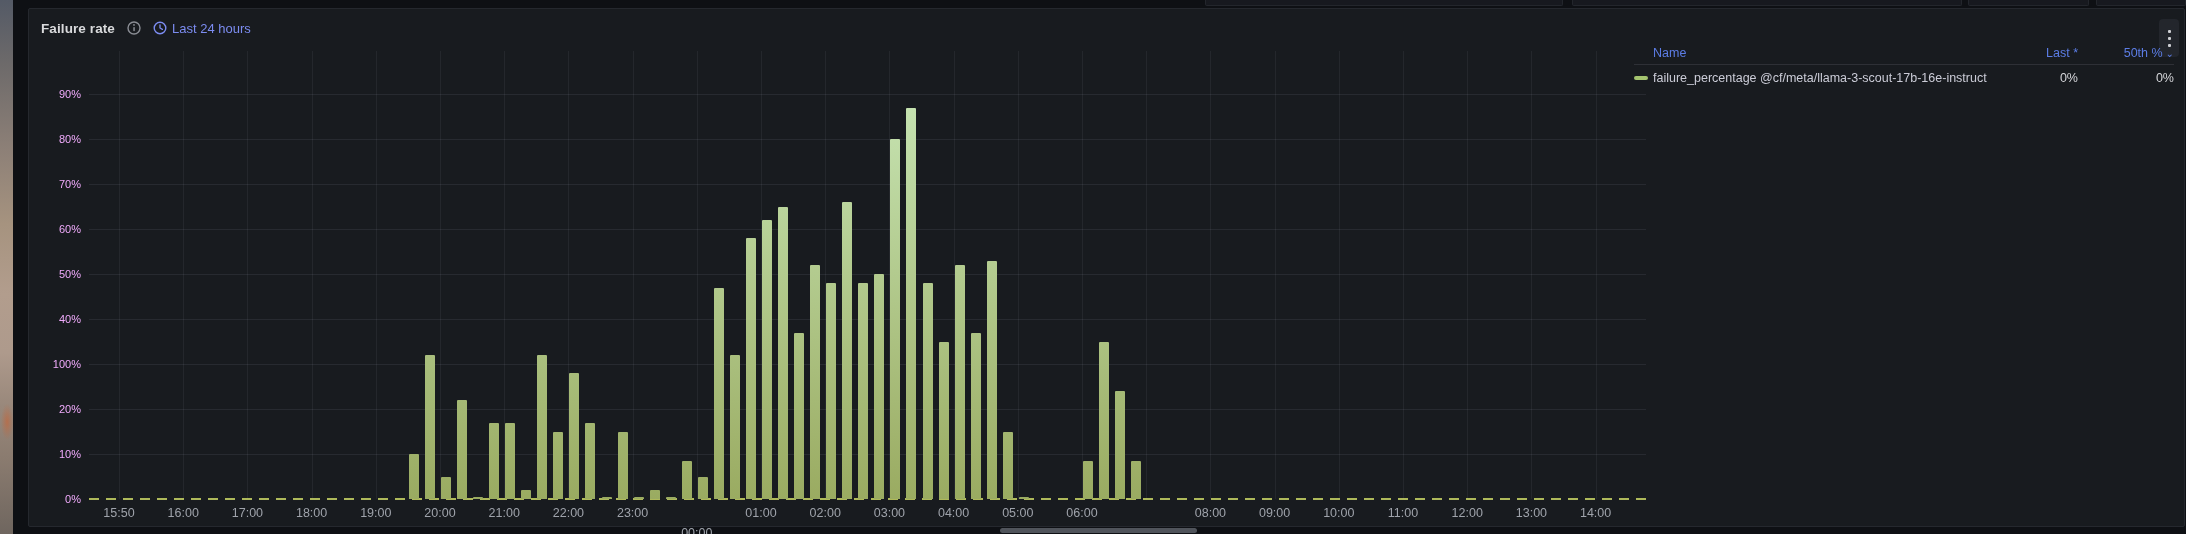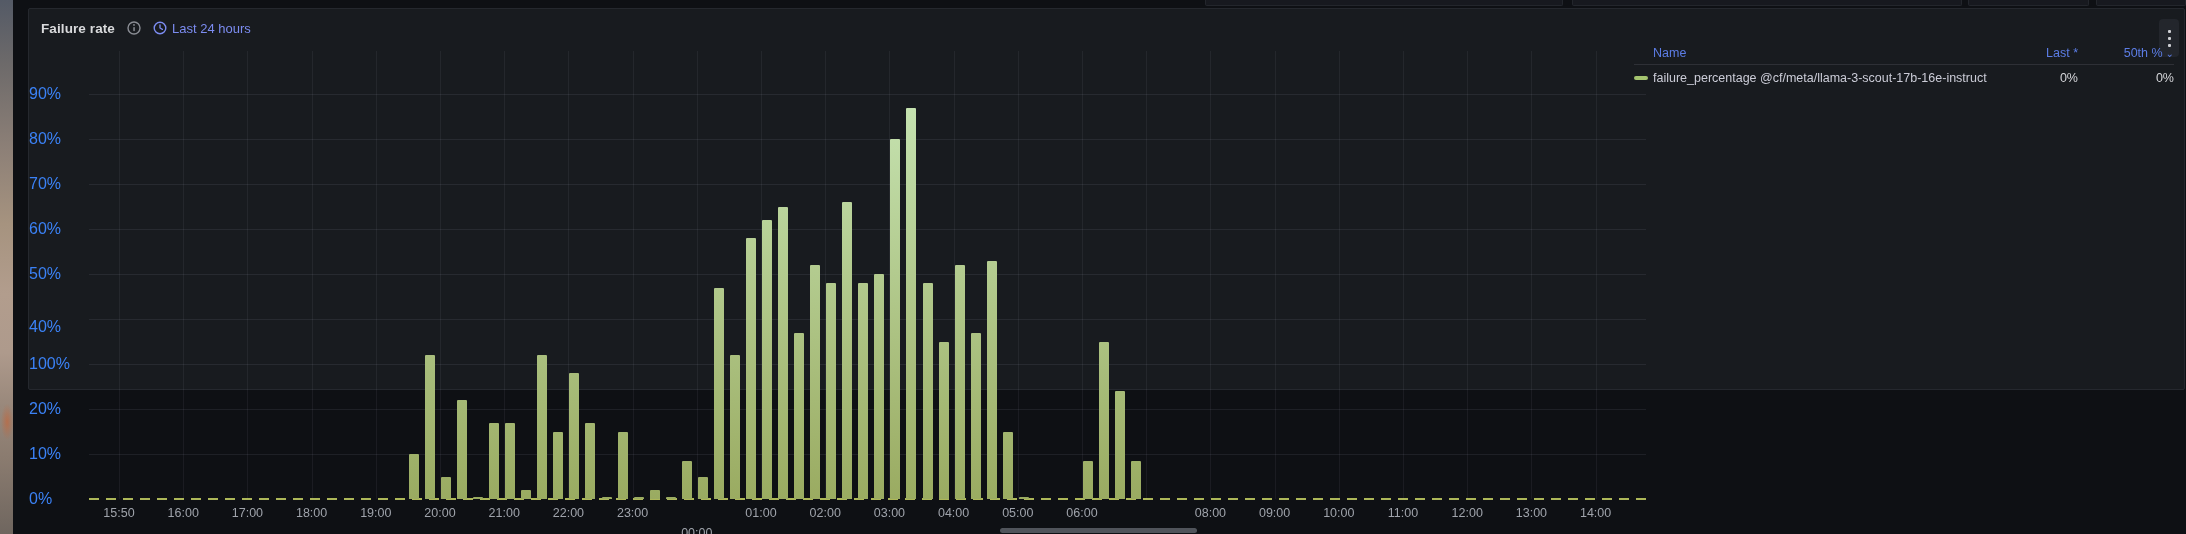--- a/index.html
+++ b/index.html
@@ -17,21 +17,21 @@
       radial-gradient(ellipse 9px 26px at 55% 79%, rgba(205,95,45,.55), rgba(205,95,45,0) 70%),
       linear-gradient(180deg,#545a66 0%,#6d6a6a 12%,#8d8077 28%,#a6937f 42%,#b29d8d 55%,#ae9a8c 66%,#99887b 76%,#8a7b6f 86%,#6f665f 100%);
   }
   
   .strip {
     position:absolute; top:0; height:6px;
     background:#17191F; border:1px solid #23262C; border-top:none;
     border-radius:0 0 2px 2px;
   }
   .panel {
-    position:absolute; left:28px; top:8px; width:2157px; height:382px;
+    position:absolute; left:28px; top:8px; width:2157px; height:519px;
     background:#181B1F; border:1px solid #25282E; border-radius:2px;
   }
   .panel-header {
     position:absolute; left:12px; top:8px; height:22px;
     display:flex; align-items:center; gap:12px;
   }
   .panel-title { font-size:13.5px; font-weight:600; color:#D9DADC; letter-spacing:.1px; }
   .time-range {
     display:flex; align-items:center; gap:5px;
     color:#7C8CF1; font-size:13px; cursor:pointer;
@@ -40,22 +40,22 @@
     position:absolute; top:10px; right:5px; width:20px; height:38px;
     background:#23262C; border-radius:4px;
     display:flex; flex-direction:column; align-items:center; justify-content:center; gap:4px;
     cursor:pointer;
   }
   .kebab i { width:3px; height:3px; background:#CFD0D4; border-radius:1px; }
 
   
   .y-labels { position:absolute; left:0; top:0; width:52px; height:519px; }
   .y-tick {
-    position:absolute; right:0; width:52px; 
-    font-size:16px; color:#3b82f6; line-height:16px;
+    position:absolute; right:0; width:52px; text-align:right;
+    font-size:11px; color:#f0abfc; line-height:16px;
   }
   .plot {
     position:absolute; left:60px; top:42px; width:1557px; height:448px;
   }
   .hgrid { position:absolute; left:0; width:100%; height:1px; background:rgba(204,204,220,0.09); }
   .vgrid { position:absolute; top:0; height:100%; width:1px; background:rgba(204,204,220,0.07); }
   .x-tick {
     position:absolute; top:455px; transform:translateX(-50%);
     font-size:12.5px; color:#9FA3AB; white-space:nowrap;
   }
@@ -128,21 +128,21 @@
     <i></i>
     <i></i>
     <i></i>
   </div>
 
   <div class="y-labels" id="ylabels">
       <div class="y-tick" style="top: 482px;">0%</div>
       <div class="y-tick" style="top: 437px;">10%</div>
       <div class="y-tick" style="top: 392px;">20%</div>
       <div class="y-tick" style="top: 347px;">100%</div>
-      <div class="y-tick" style="top: 310px;">40%</div>
+      <div class="y-tick" style="top: 302px;">40%</div>
       <div class="y-tick" style="top: 257px;">50%</div>
       <div class="y-tick" style="top: 212px;">60%</div>
       <div class="y-tick" style="top: 167px;">70%</div>
       <div class="y-tick" style="top: 122px;">80%</div>
       <div class="y-tick" style="top: 77px;">90%</div>
     </div>
 
   <div class="plot" id="plot">
       <div class="hgrid" style="top: 403px;"></div>
       <div class="hgrid" style="top: 358px;"></div>

